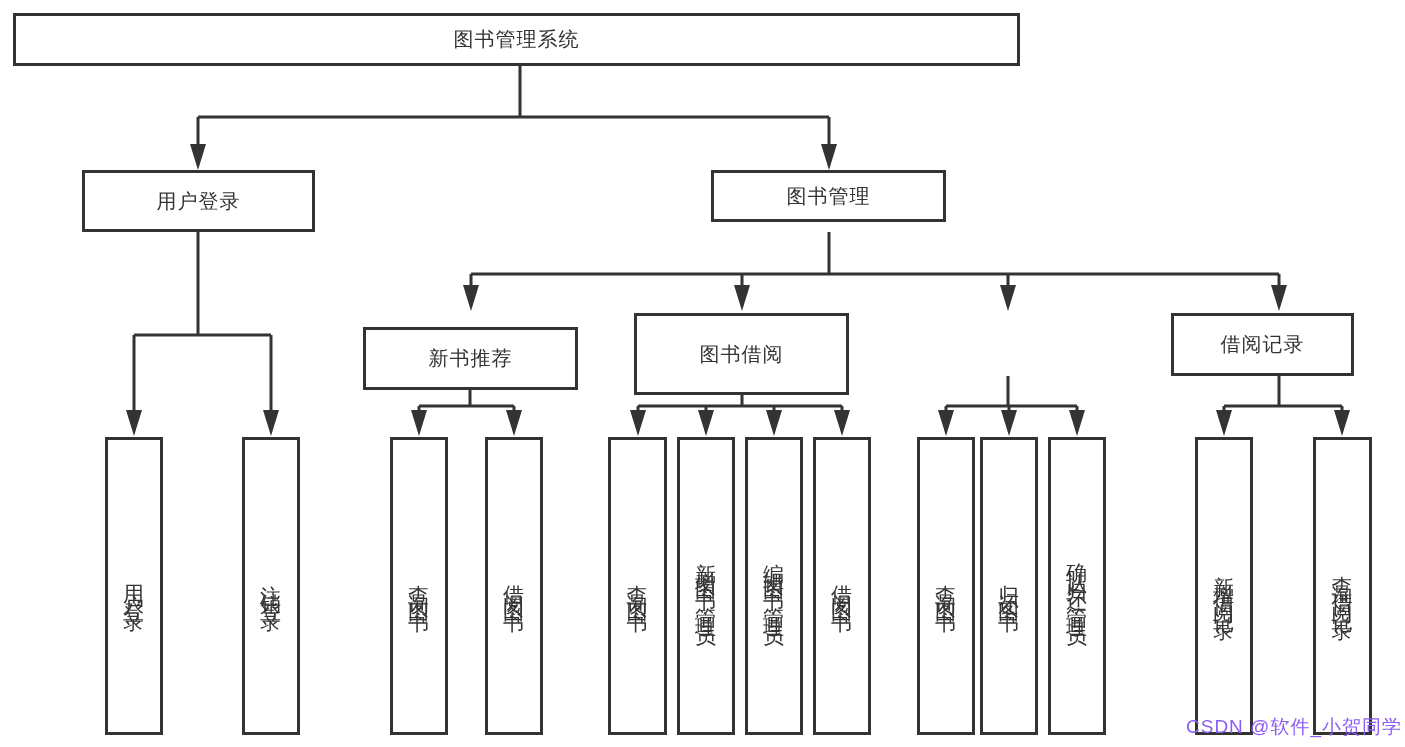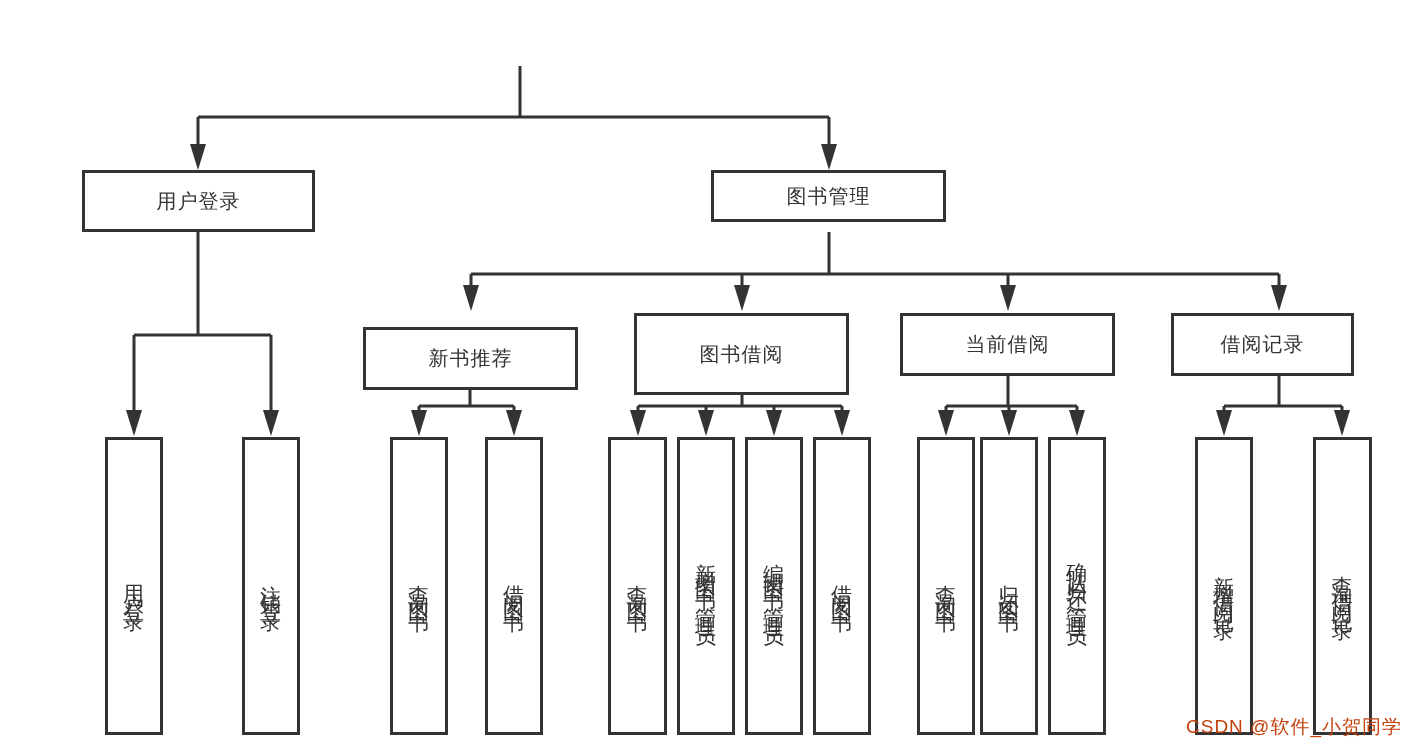--- a/index.html
+++ b/index.html
@@ -44,21 +44,21 @@
     letter-spacing: 9px;
     line-height: 1;
     white-space: nowrap;
   }
   .watermark {
     position: absolute;
     left: 1186px;
     top: 714px;
     font-size: 19px;
     letter-spacing: 1px;
-    color: #c2410c;
+    color: #8b5cf6;
     white-space: nowrap;
     z-index: 3;
   }
 </style>
 </head>
 <body>
 
 <div class="canvas">
 
   <svg class="connectors" width="1405" height="747" viewBox="0 0 1405 747">
@@ -118,36 +118,36 @@
 
     <g stroke="#333333" stroke-width="3" fill="none">
       <path d="M1279 376 V406 M1224 406 H1342 M1224 406 V412 M1342 406 V412"></path>
     </g>
     <g fill="#333333" stroke="none">
       <polygon points="1216,410 1232,410 1224,436"></polygon>
       <polygon points="1334,410 1350,410 1342,436"></polygon>
     </g>
   </svg>
 
+  <div class="node h" style="left:13px; top:13px; width:1007px; height:53px">
+    <span>图书管理系统</span>
+  </div>
 
   <div class="node h" style="left:82px; top:170px; width:233px; height:62px">
     <span>用户登录</span>
   </div>
   <div class="node h" style="left:711px; top:170px; width:235px; height:52px">
     <span>图书管理</span>
   </div>
 
   <div class="node h" style="left:363px; top:327px; width:215px; height:63px">
     <span>新书推荐</span>
   </div>
   <div class="node h" style="left:634px; top:313px; width:215px; height:82px">
     <span>图书借阅</span>
-  </div>
-  <div class="node h" style="left:900px; top:313px; width:215px; height:63px">
-    <span>当前借阅</span>
   </div>
   <div class="node h" style="left:1171px; top:313px; width:183px; height:63px">
     <span>借阅记录</span>
   </div>
 
   <div class="node v" style="left:105px; top:437px; width:58px; height:298px">
     <span>用户登录</span>
   </div>
   <div class="node v" style="left:242px; top:437px; width:58px; height:298px">
     <span>注销登录</span>

